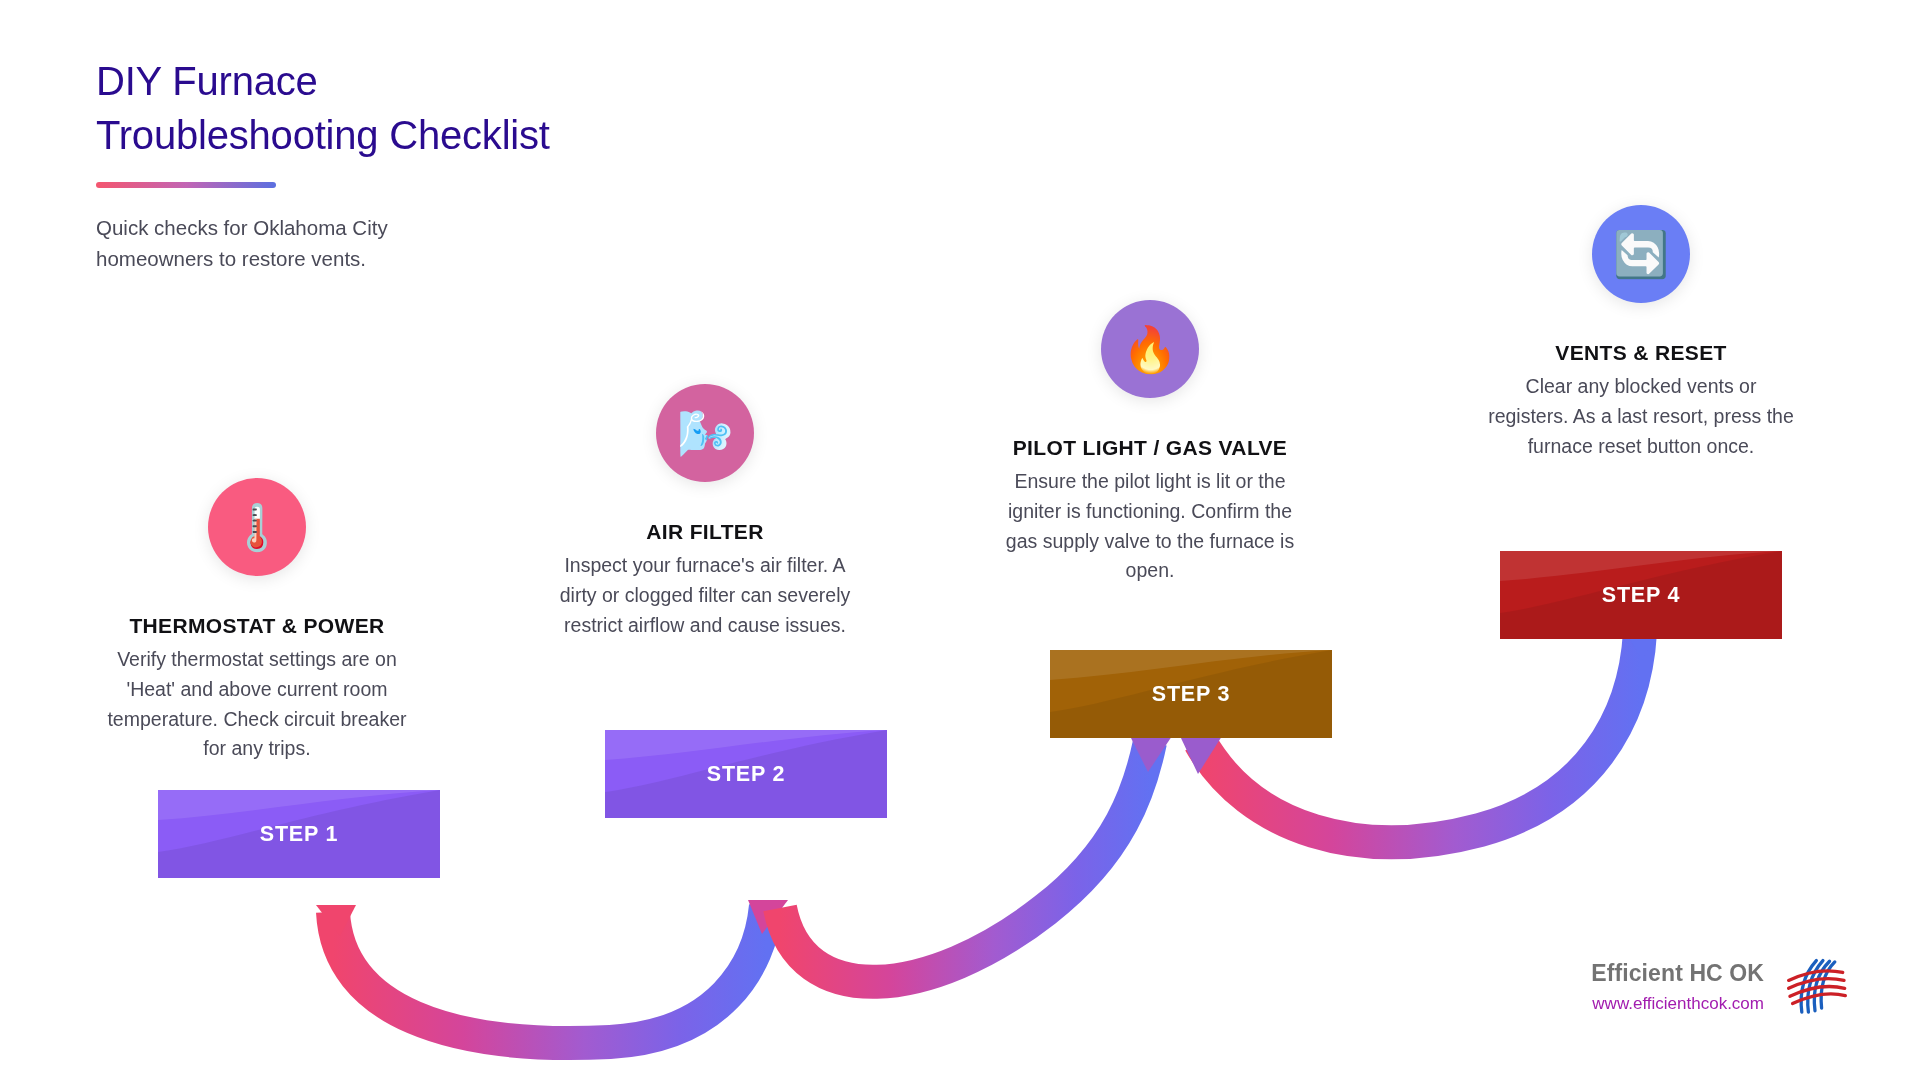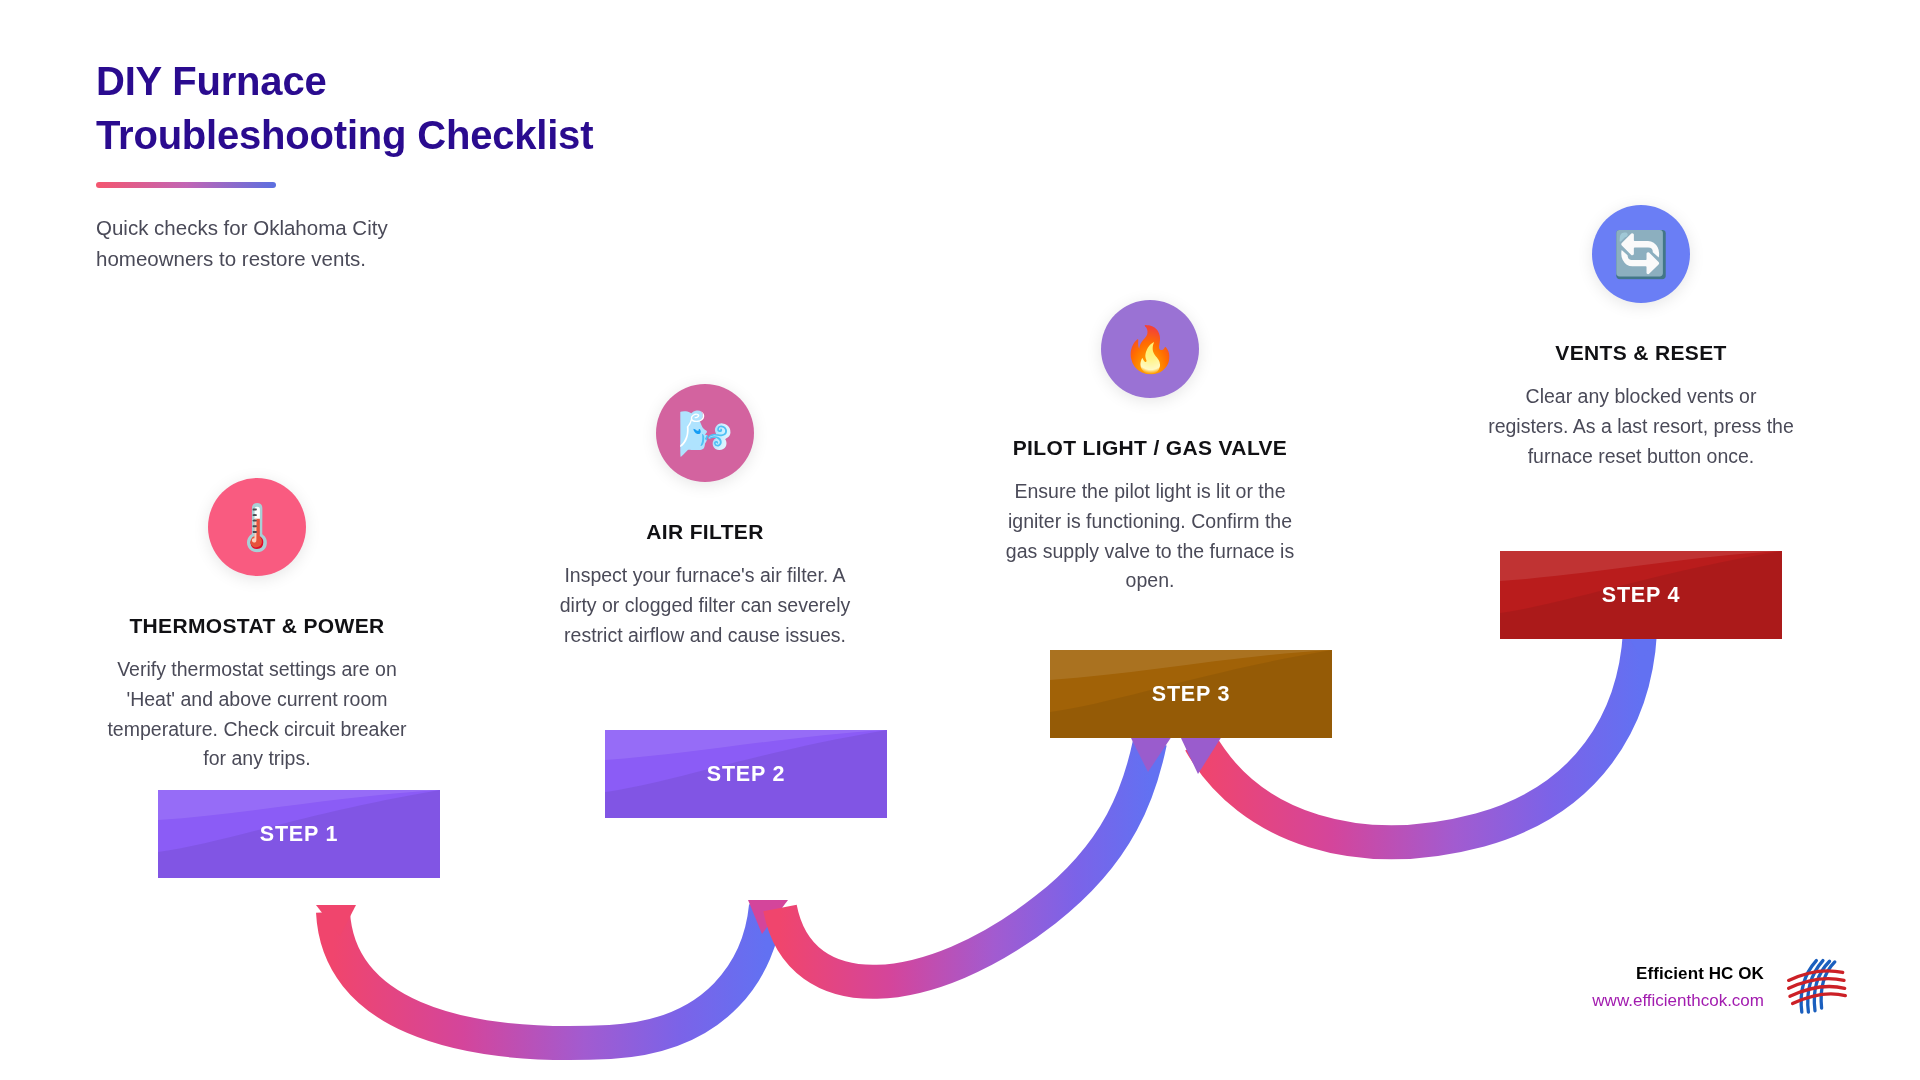--- a/index.html
+++ b/index.html
@@ -19,21 +19,21 @@
 
   
   #header {
     position: absolute;
     left: 96px;
     top: 55px;
     width: 640px;
   }
   #page-title {
     font-size: 40px;
-    font-weight: bold;
+    font-weight: normal;
     color: #2a0b8f;
     line-height: 1.34;
     letter-spacing: -0.2px;
     margin: 0;
     white-space: pre-line;
   }
   #title-rule {
     width: 180px;
     height: 6px;
     border-radius: 3px;
@@ -80,21 +80,21 @@
   }
   .step-heading {
     margin-top: 38px;
     font-size: 21px;
     font-weight: bold;
     color: #111114;
     letter-spacing: 0.35px;
     text-transform: uppercase;
   }
   .step-desc {
-    margin-top: 17px;
+    margin-top: 7px;
     font-size: 19.5px;
     line-height: 1.53;
     color: #4a4a58;
     padding: 0 12px;
   }
 
   
   .step-banner {
     position: absolute;
     width: 282px;
@@ -124,23 +124,23 @@
     right: 72px;
     bottom: 60px;
     display: flex;
     align-items: center;
     gap: 18px;
   }
   #brand-text {
     text-align: right;
   }
   #brand-name {
-    font-size: 17px;
+    font-size: 23px;
     font-weight: bold;
-    color: #000000;
+    color: #737373;
     letter-spacing: 0.1px;
   }
   #brand-url {
     margin-top: 7px;
     font-size: 17px;
     color: #a21caf;
   }
   #brand-logo {
     width: 66px;
     height: 66px;

